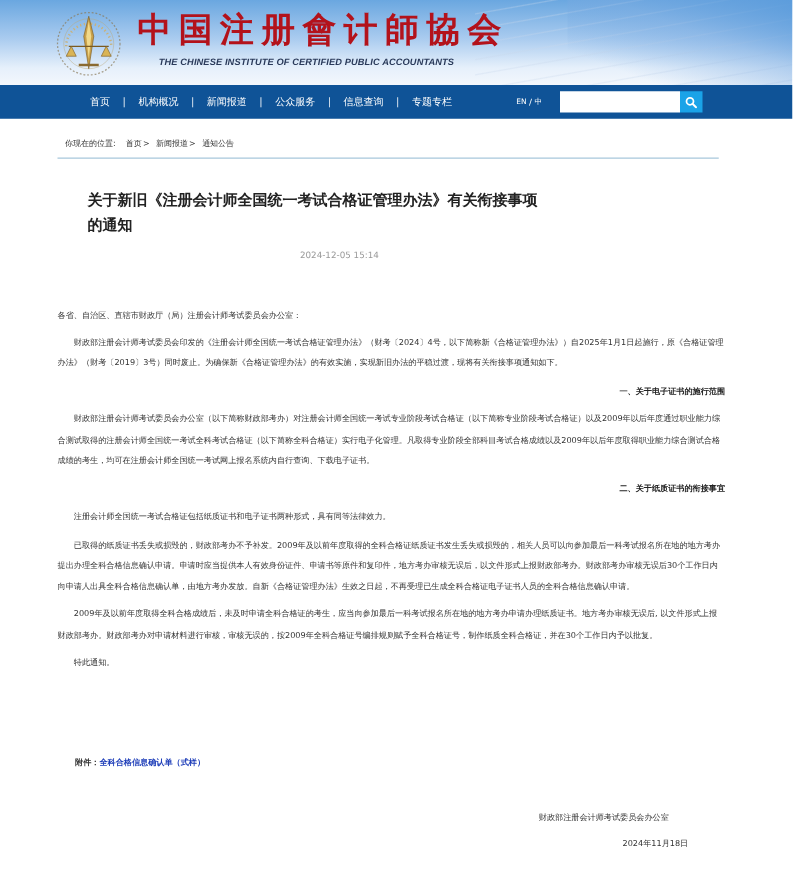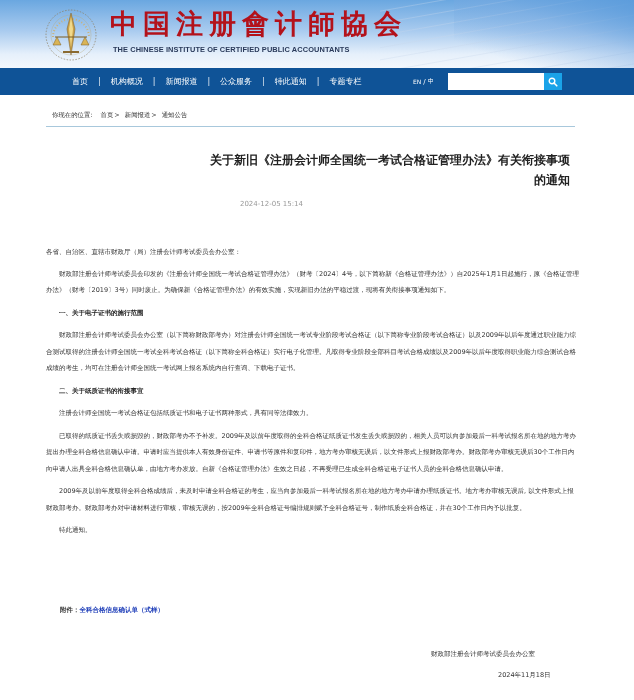--- a/index.html
+++ b/index.html
@@ -23,23 +23,23 @@
     position: absolute; left: 43px; top: 7px; width: 56px; height: 56px;
   }
   .logo-cn {
     position: absolute; left: 110px; top: 9px;
     font-family: Liberation Serif, serif;
     font-size: 27px; font-weight: bold; color: #b3121b; letter-spacing: 6px; line-height: 30px;
     white-space: nowrap;
     text-align: center;
   }
   .logo-en {
-    position: absolute; left: 113px; top: 45px;
+    position: absolute; left: 127px; top: 45px;
     font-family: "Liberation Sans", sans-serif;
-    font-size: 7.4px; font-weight: bold; color: #2a3a5a; letter-spacing: 0.1px; white-space: nowrap;
+    font-size: 7.4px; font-weight: bold; color: #2a3a5a; letter-spacing: 0.1px; white-space: nowrap; font-style: italic;
   }
 
   .nav {
     position: absolute; left: 0; top: 68px; width: 634px; height: 27px;
     background: #0f5397;
   }
   .nav-items { position: absolute; left: 72px; top: 0; height: 27px; display: flex; align-items: center; }
   .nav-item { color: #ffffff; font-size: 8px; white-space: nowrap; cursor: pointer; }
   .nav-sep { color: #ffffff; font-size: 8px; margin: 0 10px; opacity: 0.9; }
   .lang { position: absolute; left: 413px; top: 0; height: 27px; display: flex; align-items: center; color: #ffffff; font-size: 6px; white-space: nowrap; }
@@ -59,36 +59,36 @@
   }
   .breadcrumb .crumb { cursor: pointer; }
   .breadcrumb .gt { margin: 0 3px 0 1px; }
   .breadcrumb .label { margin-right: 6px; }
   .crumb-line {
     position: absolute; left: 46px; top: 126px; width: 529px; height: 1px; background: #a8c8dc;
   }
 
   .title {
     position: absolute; left: 70px; top: 150px; width: 500px;
-    text-align: right; font-size: 12px; font-weight: bold; color: #222; line-height: 20px;
+    text-align: left; font-size: 12px; font-weight: bold; color: #222; line-height: 20px;
   }
   .date {
     position: absolute; left: 0; top: 200px; width: 543px; text-align: center;
     font-size: 7px; color: #999;
   }
 
   .content {
     position: absolute; left: 46px; top: 244px; width: 534px;
     font-size: 6.5px; color: #333; line-height: 16.5px;
   }
   .content p { margin: 0; }
   .content .salute { margin-bottom: 5px; }
   .content .indent { text-indent: 13px; }
   .content .gap { margin-bottom: 6px; }
-  .content .h { font-weight: bold; text-indent: 13px; margin-bottom: 6px; color: #222; }
+  .content .h { font-weight: bold; text-indent: 13px; margin-bottom: 6px; color: #222; text-align: right; }
 
   .attach { position: absolute; left: 60px; top: 606px; font-size: 6.5px; color: #333; white-space: nowrap; font-weight: bold; }
   .attach a { color: #1c3cb8; text-decoration: none; cursor: pointer; }
 
   .sign-org { position: absolute; left: 431px; top: 650px; font-size: 6.5px; color: #333; white-space: nowrap; }
   .sign-date { position: absolute; left: 498px; top: 671px; font-size: 6.5px; color: #333; white-space: nowrap; }
 </style>
 </head>
 <body>
 
@@ -112,21 +112,21 @@
 <div class="nav">
   <div class="nav-items">
     <span class="nav-item">首页</span>
     <span class="nav-sep">|</span>
     <span class="nav-item">机构概况</span>
     <span class="nav-sep">|</span>
     <span class="nav-item">新闻报道</span>
     <span class="nav-sep">|</span>
     <span class="nav-item">公众服务</span>
     <span class="nav-sep">|</span>
-    <span class="nav-item">特此通知</span>
+    <span class="nav-item">信息查询</span>
     <span class="nav-sep">|</span>
     <span class="nav-item">专题专栏</span>
   </div>
   <div class="lang">
     <span>EN</span>
     <span class="slash">/</span>
     <span>中</span>
   </div>
 </div>
 <input class="search-input" type="text" placeholder="" style="">

